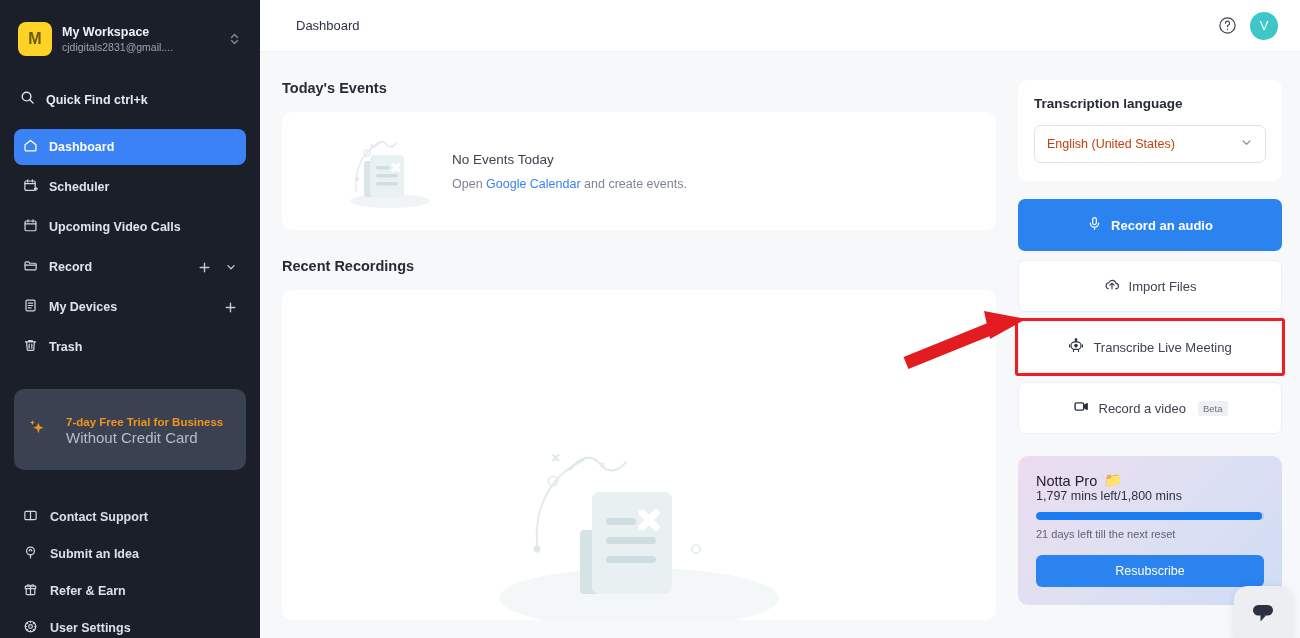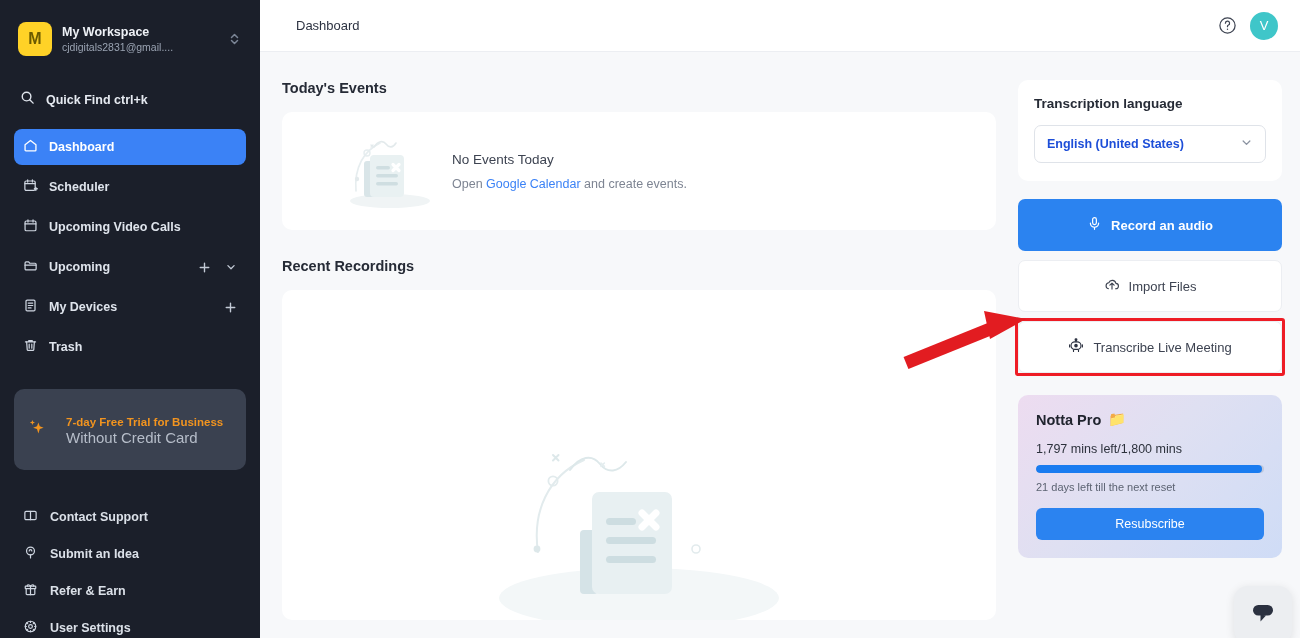--- a/index.html
+++ b/index.html
@@ -111,21 +111,21 @@
   .recordings-title { margin-top: 28px; }
   .recordings-card { height: 330px; display: flex; align-items: flex-start; justify-content: center; padding-top: 140px; overflow: hidden; }
 
   
   .right { width: 282px; flex: 0 0 282px; padding: 28px 18px 0 0; }
   .lang-card { background: #ffffff; border-radius: 10px; padding: 16px 16px 18px 16px; }
   .lang-title { font-size: 13.5px; font-weight: bold; color: #262b36; margin-bottom: 14px; }
   .lang-select {
     height: 38px; border: 1px solid #dfe3e9; border-radius: 7px;
     display: flex; align-items: center; padding: 0 12px;
-    font-size: 12.5px; color: #1d4ed8; cursor: pointer; font-weight: bold;
+    font-size: 12.5px; color: #c2410c; cursor: pointer;
   }
   .lang-select .val { flex: 1; }
 
   .actions { margin-top: 18px; }
   .btn {
     height: 52px; border-radius: 7px;
     display: flex; align-items: center; justify-content: center; gap: 9px;
     font-size: 13px; cursor: pointer; margin-bottom: 9px;
   }
   .btn-primary { background: #2b83f0; color: #ffffff; font-weight: bold; }
@@ -138,21 +138,21 @@
   .badge-beta {
     background: #eef0f3; color: #6b7280;
     font-size: 9.5px; padding: 2px 5px; border-radius: 3px;
     margin-left: 3px;
   }
 
   .pro-card {
     margin-top: 22px; border-radius: 10px; padding: 16px 18px 18px 18px;
     background: linear-gradient(135deg,#eddcf0 0%,#dfe0f2 45%,#cfdcf6 100%);
   }
-  .pro-title { font-size: 14.5px; font-weight: bold; color: #20242e; display: flex; align-items: center; gap: 7px; margin-bottom: 14px; }
+  .pro-title { font-size: 14.5px; font-weight: normal; color: #20242e; display: flex; align-items: center; gap: 7px; }
   .pro-mins { font-size: 12.5px; color: #2c313c; margin-bottom: 9px; }
   .pro-bar { height: 8px; border-radius: 5px; background: #bfc8dd; overflow: hidden; margin-bottom: 8px; }
   .pro-bar-fill { height: 100%; background: #1a7cf0; border-radius: 5px; }
   .pro-reset { font-size: 11px; color: #5c6372; margin-bottom: 15px; }
   .pro-btn {
     height: 32px; border-radius: 6px; background: #2b83f0; color: #ffffff;
     display: flex; align-items: center; justify-content: center;
     font-size: 12.5px; cursor: pointer;
   }
 
@@ -230,21 +230,21 @@
         <span class="label">Upcoming Video Calls</span>
       </div>
 
       <div class="nav-item">
         <span>
           <svg width="15" height="15" viewBox="0 0 16 16" fill="none" stroke="#cfd6e1" stroke-width="1.3" stroke-linecap="round" stroke-linejoin="round">
               <path d="M2.2 5.3a1.2 1.2 0 0 1 1.2-1.2h2.6l1.2 1.5h5.6a1.2 1.2 0 0 1 1.2 1.2v4.6a1.2 1.2 0 0 1-1.2 1.2H3.4a1.2 1.2 0 0 1-1.2-1.2z"></path>
               <path d="M2.2 7.6h11.6"></path>
             </svg>
         </span>
-        <span class="label">Upcoming</span>
+        <span class="label">Record</span>
         <span class="nav-actions">
           <span>
             <svg width="13" height="13" viewBox="0 0 14 14" fill="none" stroke="#c3cad6" stroke-width="1.5" stroke-linecap="round">
                 <path d="M7 2.4v9.2M2.4 7h9.2"></path>
               </svg>
           </span>
           <span>
             <svg width="12" height="12" viewBox="0 0 14 14" fill="none" stroke="#c3cad6" stroke-width="1.5" stroke-linecap="round" stroke-linejoin="round">
                 <path d="M3.4 5.4L7 9l3.6-3.6"></path>
               </svg>
@@ -449,20 +449,30 @@
                   <path d="M9 2.2v2"></path>
                   <circle cx="9" cy="1.9" r="1" fill="#2b3140"></circle>
                   <rect x="3.4" y="4.4" width="11.2" height="8.4" rx="4.2"></rect>
                   <circle cx="9" cy="8.6" r="2" fill="#2b3140" stroke="none"></circle>
                   <path d="M1.8 7.6v2.4M16.2 7.6v2.4M6.2 13.6v1.6M11.8 13.6v1.6"></path>
                 </svg>
             </span>
             <span>Transcribe Live Meeting</span>
           </div>
 
+          <div class="btn btn-ghost">
+            <span>
+              <svg width="17" height="17" viewBox="0 0 18 18" fill="none" stroke="#2b3140" stroke-width="1.5" stroke-linecap="round" stroke-linejoin="round">
+                  <rect x="2.2" y="5.2" width="9.2" height="7.6" rx="1.6"></rect>
+                  <path d="M11.4 8.2l3.6-2.2v6l-3.6-2.2z" fill="#2b3140"></path>
+                </svg>
+            </span>
+            <span>Record a video</span>
+            <span class="badge-beta">Beta</span>
+          </div>
         </div>
 
         <div class="pro-card">
           <div class="pro-title">
             <span>Notta Pro</span>
             <span>📁</span>
           </div>
           <div class="pro-mins">1,797 mins left/1,800 mins</div>
           <div class="pro-bar">
             <div class="pro-bar-fill" id="pro-fill" style="width: 99%;"></div>

